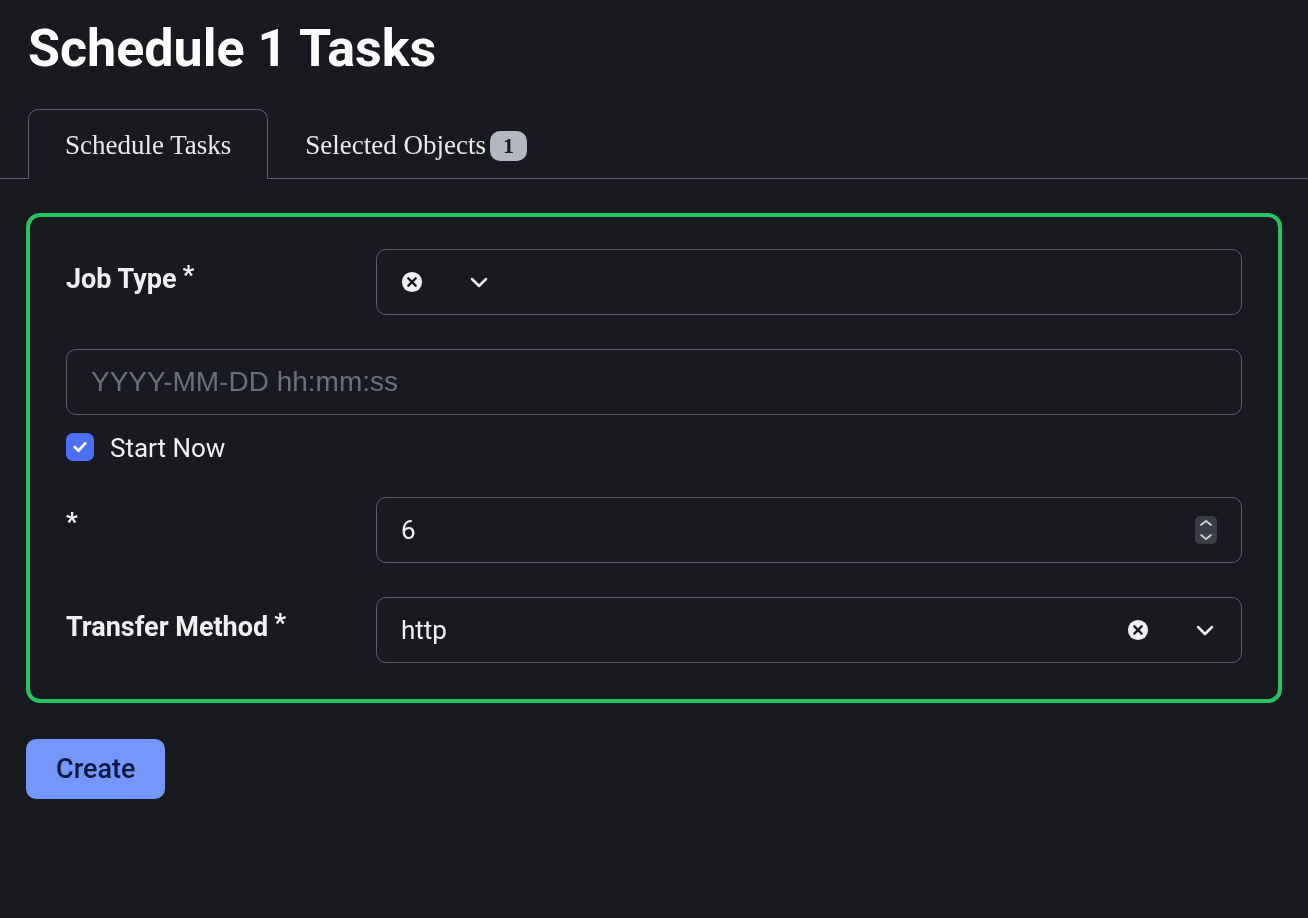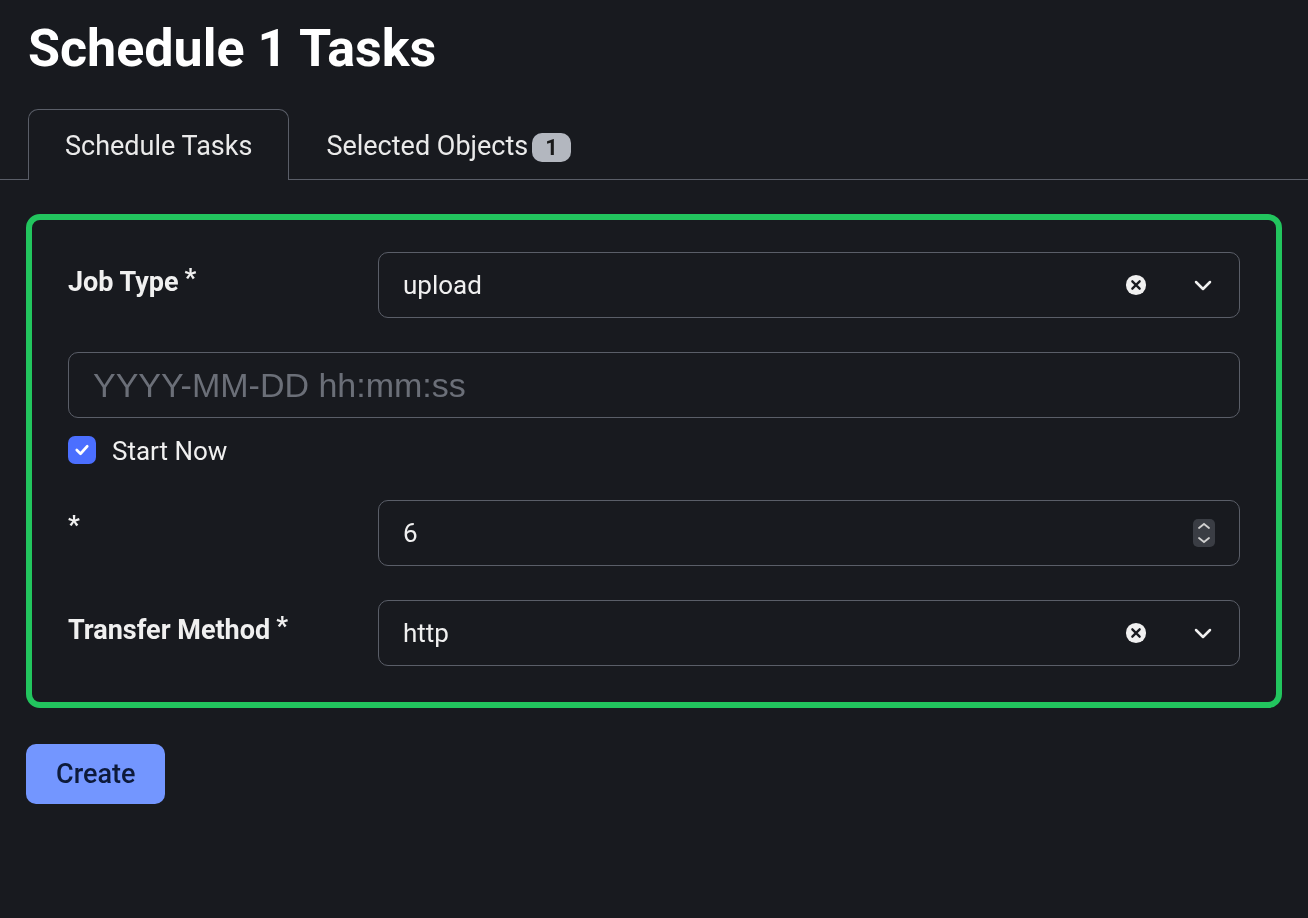--- a/index.html
+++ b/index.html
@@ -28,20 +28,21 @@
     }
     .tab {
       font-size: 27px;
       color: #eaeaea;
       padding: 20px 36px 18px;
       cursor: pointer;
       border: 1px solid transparent;
       border-bottom: none;
       border-radius: 10px 10px 0 0;
       position: relative;
+      font-family: Liberation Serif, serif;
     }
     .tab.active {
       border-color: #5a5e68;
       background: #181a1f;
       z-index: 2;
     }
     .tab.inactive {
       padding-left: 0;
       padding-right: 0;
       display: flex;
@@ -68,21 +69,21 @@
     .active-tab-mask {
       position: absolute;
       bottom: -1px;
       left: 0;
       right: 0;
       height: 2px;
       background: #181a1f;
     }
     .form-panel {
       margin: 34px 26px 0 26px;
-      border: 6px solid #22c55e;
+      border: 4px solid #22c55e;
       border-radius: 14px;
       padding: 32px 36px;
     }
     .form-row {
       display: flex;
       align-items: flex-start;
       margin-bottom: 34px;
     }
     .form-row:last-child { margin-bottom: 0; }
     .form-label {
@@ -127,21 +128,21 @@
       display: inline-flex;
       align-items: center;
       justify-content: center;
     }
     .text-input {
       width: 100%;
       border: 1px solid #5a5e68;
       border-radius: 10px;
       height: 66px;
       background: transparent;
-      font-size: 34px;
+      font-size: 28px;
       color: #86efac;
       padding: 0 24px;
       outline: none;
     }
     .text-input::placeholder {
       color: #6b6f78;
     }
     .checkbox-row {
       display: flex;
       align-items: flex-start;
@@ -241,21 +242,20 @@
 
 <div class="form-panel">
 
   <div class="form-row">
     <div class="form-label">
       <span>Job Type</span>
       <span class="asterisk">*</span>
     </div>
     <div class="form-control-area">
       <div class="select-box">
-        <span class="select-value">upload</span>
         <div class="select-icons">
           <span class="icon">
             <svg width="22" height="22" viewBox="0 0 24 24" fill="#f0f0f0">
                 <circle cx="12" cy="12" r="11"></circle>
                 <path d="M8 8 L16 16 M16 8 L8 16" stroke="#181a1f" stroke-width="2.5" stroke-linecap="round"></path>
               </svg>
           </span>
           <span class="icon">
             <svg width="24" height="24" viewBox="0 0 24 24" fill="none">
                 <path d="M5 9 L12 16 L19 9" stroke="#f0f0f0" stroke-width="2.5" stroke-linecap="round" stroke-linejoin="round"></path>

